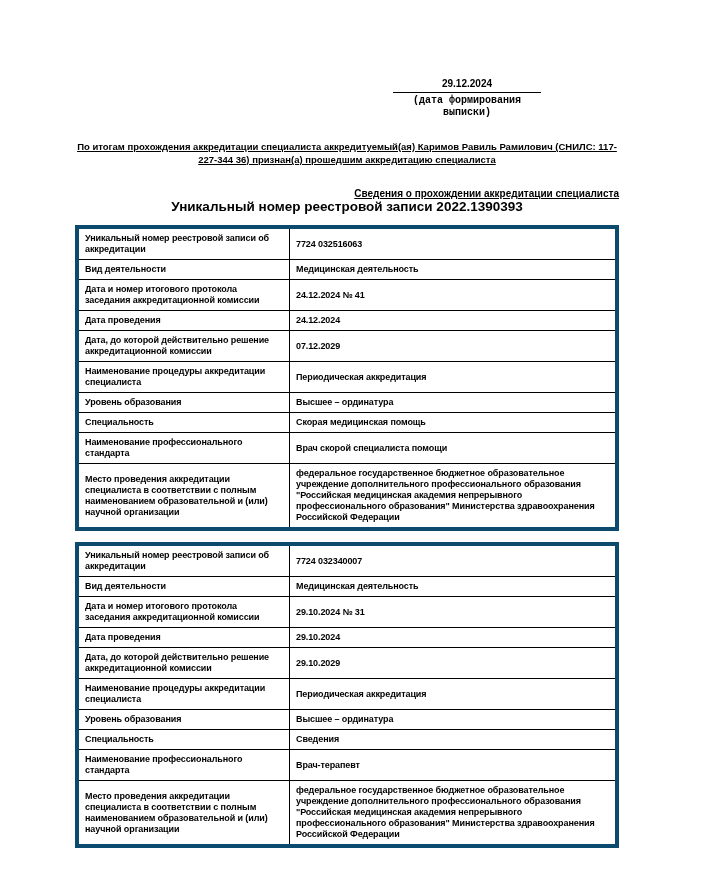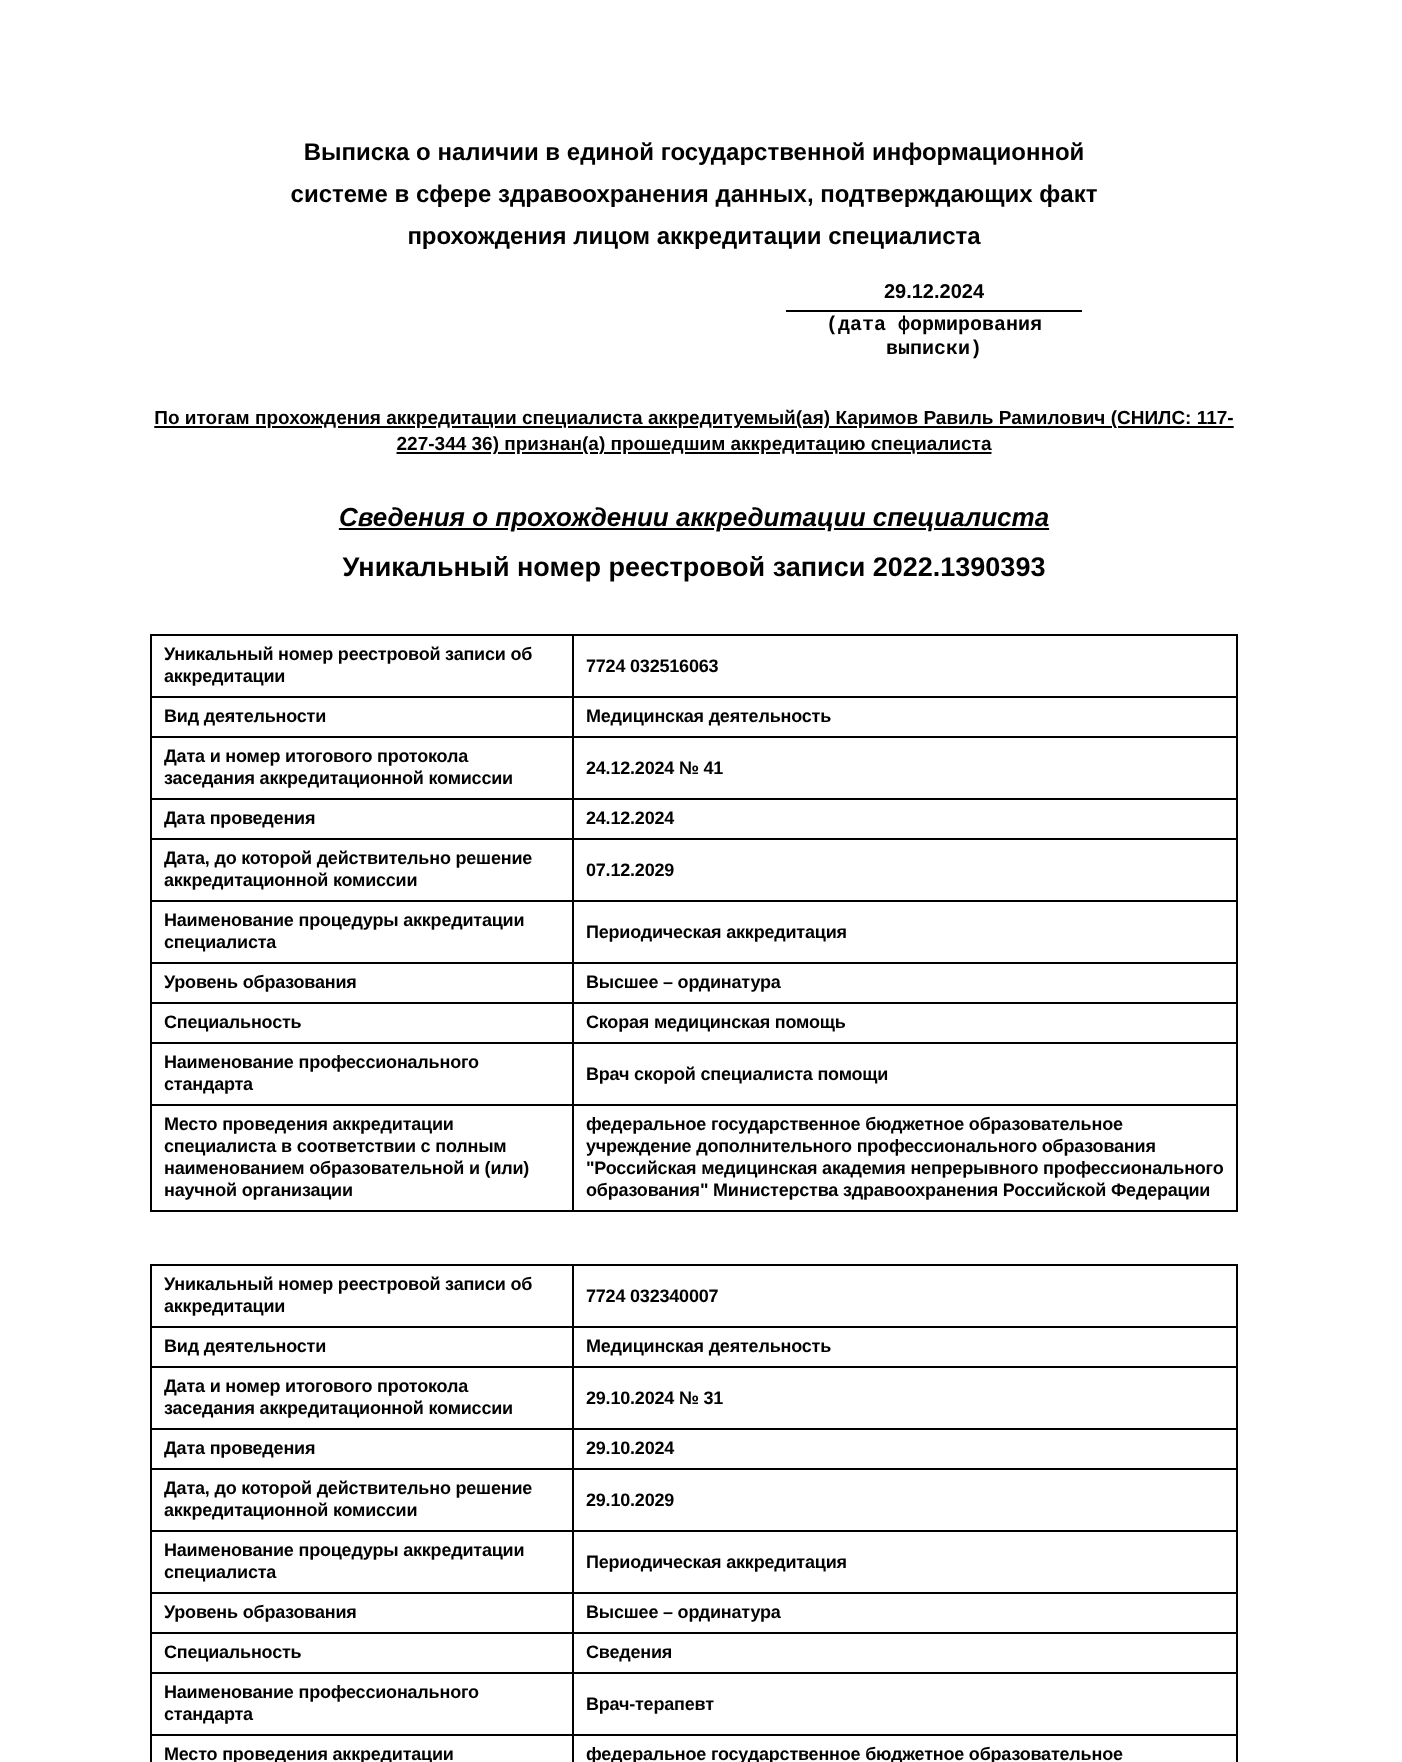--- a/index.html
+++ b/index.html
@@ -44,60 +44,53 @@
   .intro {
     margin: 21px auto 0;
     text-align: center;
     font-size: 9.5px;
     line-height: 13px;
     max-width: 544px;
     text-decoration: underline;
   }
   .section-heading {
     margin-top: 22px;
-    text-align: center;
-    font-size: 13px;
+    text-align: right;
+    font-size: 10px;
     text-decoration: underline;
-    font-style: italic;
   }
   .registry-heading {
-    margin-top: 10px;
     text-align: center;
     font-size: 13.5px;
   }
   table.acc-table {
     width: 100%;
     border-collapse: collapse;
-    margin-top: 26px;
+    margin-top: 11px;
     table-layout: fixed;
-    border: 1px solid #0c4a6e;
+    border: 4px solid #0c4a6e;
   }
   table.acc-table td {
     border: 1.5px solid #000000;
     font-size: 9px;
     line-height: 11px;
     letter-spacing: -0.1px;
     font-weight: bold;
     vertical-align: middle;
     padding: 4px 6px;
     word-wrap: break-word;
   }
   td.label-cell { width: 198px; }
   td.value-cell { }
 </style>
 </head>
 <body>
 
 <div class="page">
 
-  <div class="doc-title">
-    <div>Выписка о наличии в единой государственной информационной</div>
-    <div>системе в сфере здравоохранения данных, подтверждающих факт</div>
-    <div>прохождения лицом аккредитации специалиста</div>
-  </div>
 
   <div class="date-block">
     <div class="date-value">29.12.2024</div>
     <div class="date-caption">(дата формирования выписки)</div>
   </div>
 
   <p class="intro">По итогам прохождения аккредитации специалиста аккредитуемый(ая) Каримов Равиль Рамилович (СНИЛС: 117-227-344 36) признан(а) прошедшим аккредитацию специалиста</p>
 
   <div class="section-heading">Сведения о прохождении аккредитации специалиста</div>
 

